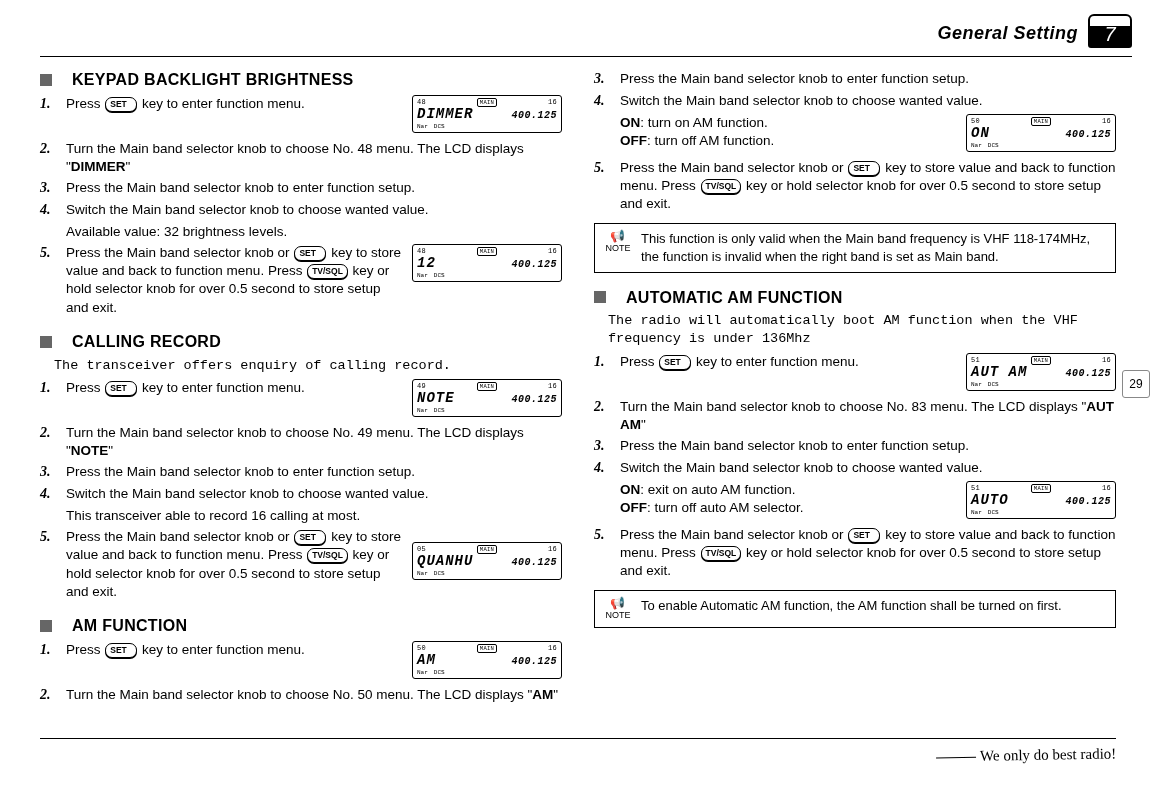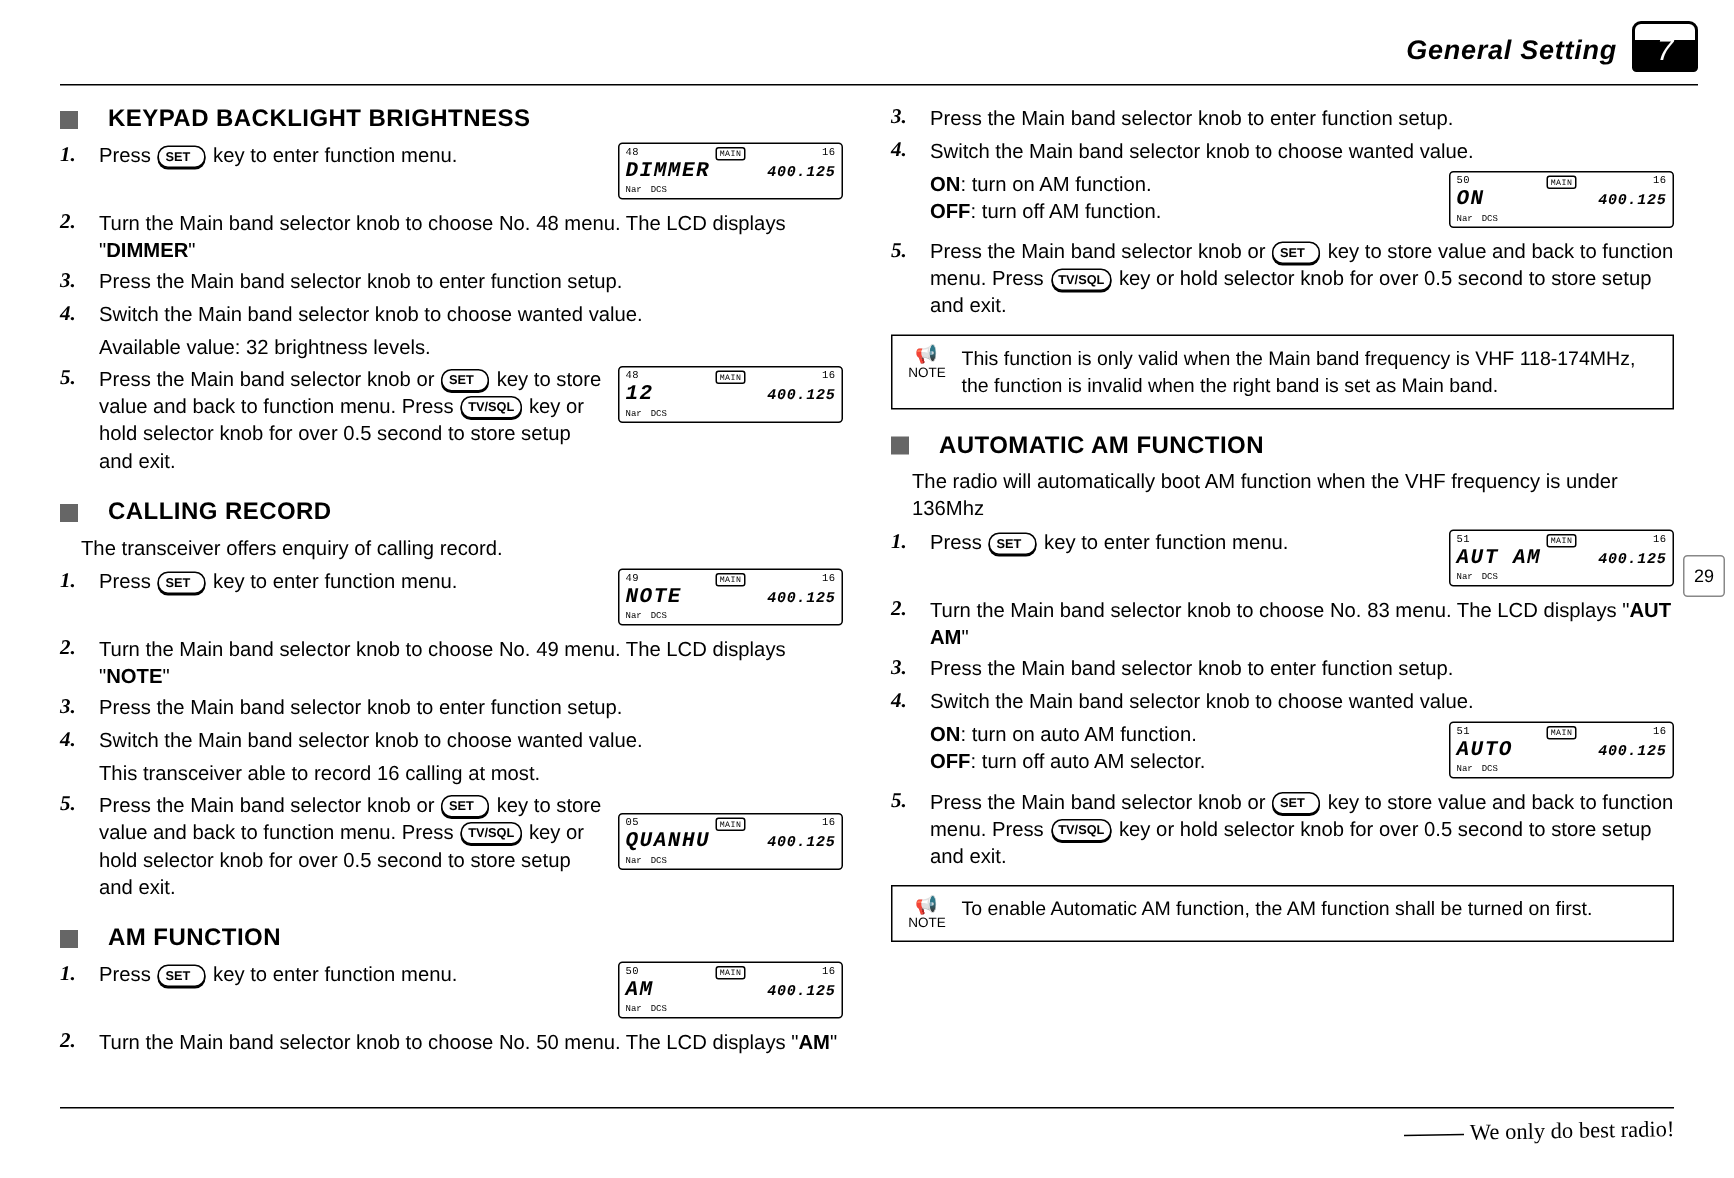--- a/index.html
+++ b/index.html
@@ -84,20 +84,21 @@
     flex: 0 0 auto;
   }
   .sec-title {
     font-family: "Arial Black", Arial, sans-serif;
     font-weight: 900;
     font-size: 16px;
     letter-spacing: 0.3px;
   }
   .intro {
     margin: 2px 0 4px 14px;
+    font-family: Liberation Mono, monospace;
   }
   ol.steps {
     list-style: none;
     padding: 0;
     margin: 0 0 0 0;
   }
   ol.steps > li {
     display: flex;
     gap: 8px;
     margin: 3px 0;
@@ -513,21 +514,21 @@
             </div>
           <div class="midrow">
               <span class="main">AUTO</span>
               <span class="freq">400.125</span>
             </div>
           <div class="botrow">
               <span>Nar</span>
               <span>DCS</span>
             </div>
         </div>
-        <div><b>ON</b><span>: turn on auto AM function.</span></div>
+        <div><b>ON</b><span>: exit on auto AM function.</span></div>
         <div><b>OFF</b><span>: turn off auto AM selector.</span></div>
       </div>
       <ol class="steps">
         <li>
             <span class="num">5.</span>
           <div class="step-body">
             <span>Press the Main band selector knob or </span><span class="keycap">SET</span><span> key to store value and back to function menu. Press </span><span class="keycap">TV/SQL</span><span> key or hold selector knob for over 0.5 second to store setup and exit.</span>
           </div>
           </li>
       </ol>

